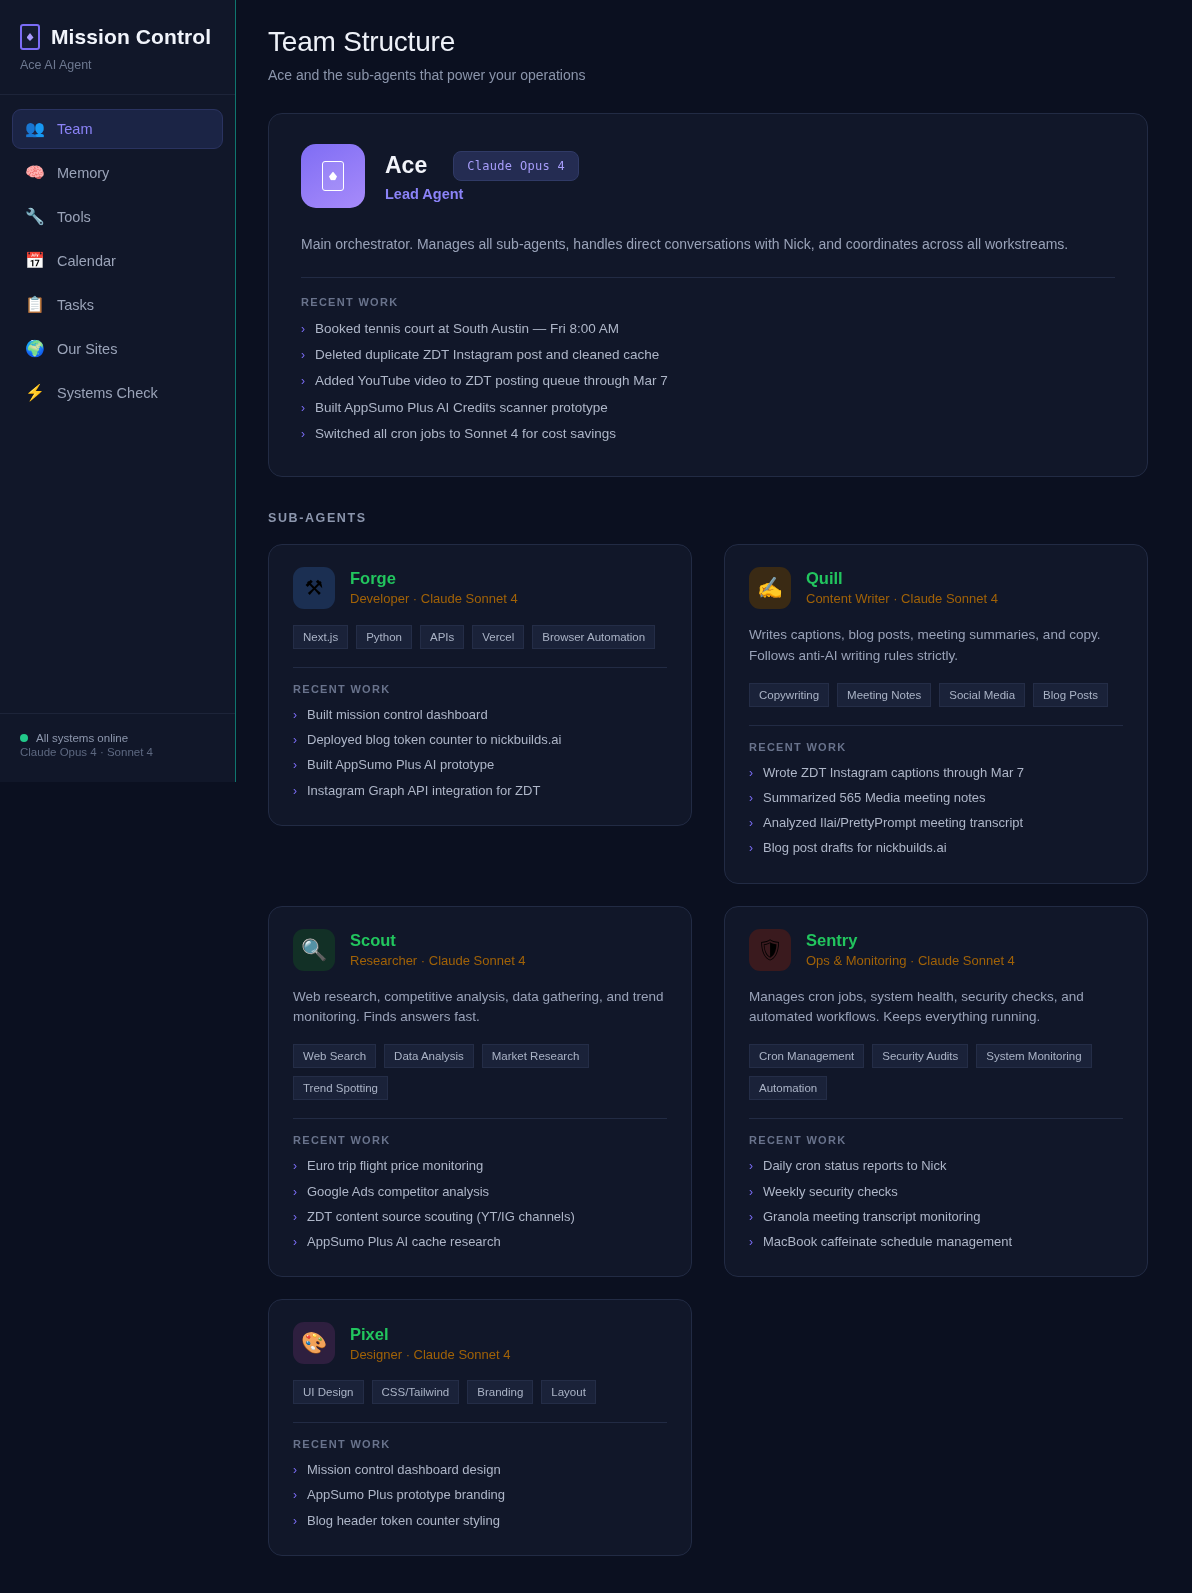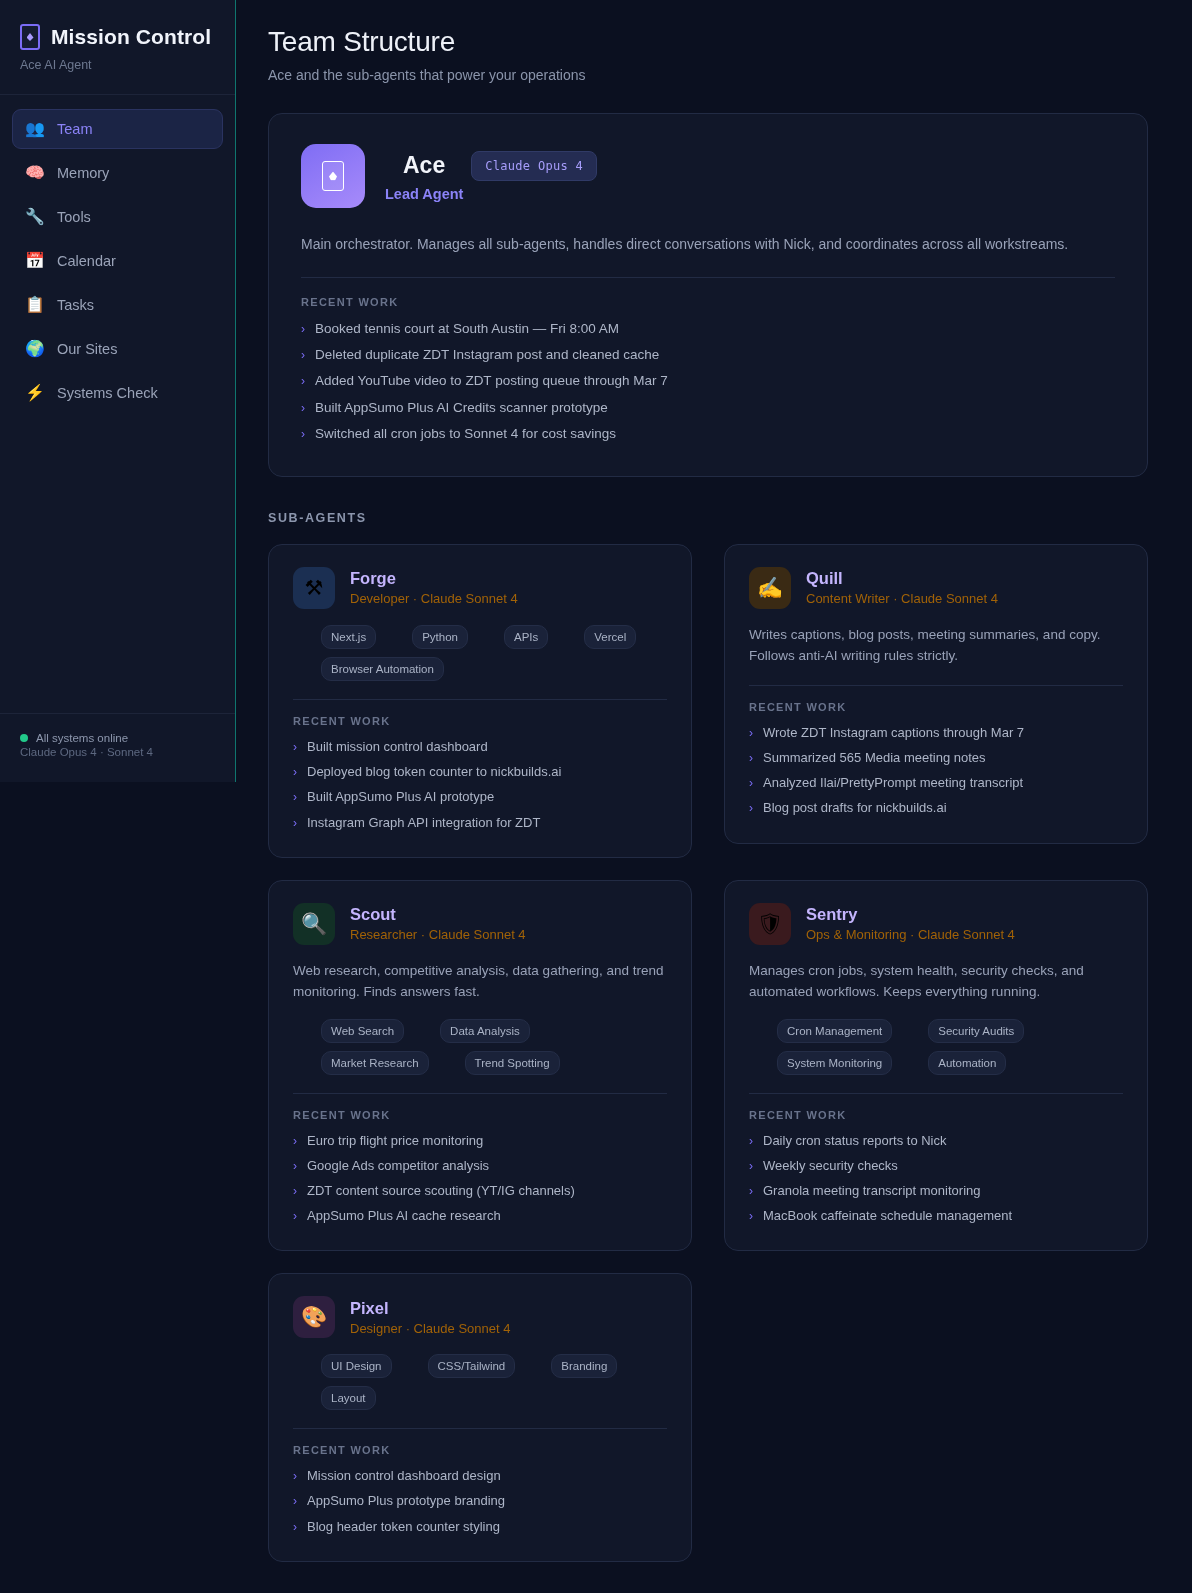--- a/index.html
+++ b/index.html
@@ -82,21 +82,21 @@
   .card-face {
     width: 22px; height: 30px; border-radius: 3px;
     border: 1.5px solid #ffffff; background: rgba(255,255,255,.10);
     position: relative;
   }
   .card-face .spade {
     position: absolute; left: 50%; top: 50%; transform: translate(-50%,-50%);
     width: 8px; height: 9px; background: #fff;
     clip-path: polygon(50% 0%, 100% 55%, 75% 100%, 25% 100%, 0% 55%);
   }
-  .lead-name-wrap { display: flex; align-items: center; gap: 26px; margin-left: 18px; }
+  .lead-name-wrap { display: flex; align-items: center; gap: 26px; }
   .lead-name { font-size: 23px; font-weight: bold; color: #f2f4fa; }
   .lead-role { margin-top: 5px; font-size: 14.5px; color: #8b83f8; font-weight: bold; }
   .model-badge {
     font-family: "DejaVu Sans Mono", monospace;
     font-size: 12px; color: #a79dfb;
     background: #242c52; border: 1px solid #303a66;
     padding: 7px 13px; border-radius: 8px; letter-spacing: .3px;
   }
   .lead-desc { margin-top: 26px; font-size: 14px; color: #99a2b8; line-height: 1.5; }
   .divider { margin: 22px 0 0 0; height: 1px; background: #222b44; }
@@ -120,27 +120,27 @@
   }
   .agent-card {
     background: #111729; border: 1px solid #222b44; border-radius: 14px;
     padding: 22px 24px 26px 24px;
   }
   .agent-head { display: flex; align-items: center; gap: 15px; }
   .agent-avatar {
     width: 42px; height: 42px; border-radius: 11px; flex: 0 0 auto;
     display: flex; align-items: center; justify-content: center; font-size: 21px;
   }
-  .agent-name { font-size: 16.5px; font-weight: bold; color: #c4b5fd; }
+  .agent-name { font-size: 16.5px; font-weight: bold; color: #22c55e; }
   .agent-role { margin-top: 3px; font-size: 13px; color: #a16207; }
   .agent-desc { margin-top: 16px; font-size: 13.5px; color: #99a2b8; line-height: 1.55; }
   .tags { margin-top: 16px; display: flex; flex-wrap: wrap; gap: 8px; }
   .tag {
     font-size: 11.5px; color: #aab3c6; background: #1a2239;
-    border: 1px solid #242d47; padding: 5px 9px; border-radius: 10px; white-space: nowrap; margin-left: 28px;
+    border: 1px solid #242d47; padding: 5px 9px; border-radius: 0; white-space: nowrap;
   }
   .agent-card .divider { margin-top: 18px; }
   .agent-card .rw-label { margin-top: 15px; }
   .agent-card .rw-list { margin-top: 12px; gap: 9px; }
   .agent-card .rw-item { font-size: 13px; }
 </style>
 </head>
 <body>
 
 <div class="app">
@@ -286,20 +286,26 @@
 
   <section class="agent-card">
     <div class="agent-head">
       <div class="agent-avatar" style="background: rgb(58, 42, 20);">✍</div>
       <div>
         <div class="agent-name">Quill</div>
         <div class="agent-role">Content Writer · Claude Sonnet 4</div>
       </div>
     </div>
     <div class="agent-desc">Writes captions, blog posts, meeting summaries, and copy. Follows anti-AI writing rules strictly.</div>
+    <div class="tags">
+            <span class="tag">Copywriting</span>
+            <span class="tag">Meeting Notes</span>
+            <span class="tag">Social Media</span>
+            <span class="tag">Blog Posts</span>
+          </div>
     <div class="divider"></div>
     <div class="rw-label">RECENT WORK</div>
     <div class="rw-list">
             <div class="rw-item">
               <span class="chev">›</span>
               <span>Wrote ZDT Instagram captions through Mar 7</span>
             </div>
             <div class="rw-item">
               <span class="chev">›</span>
               <span>Summarized 565 Media meeting notes</span>

